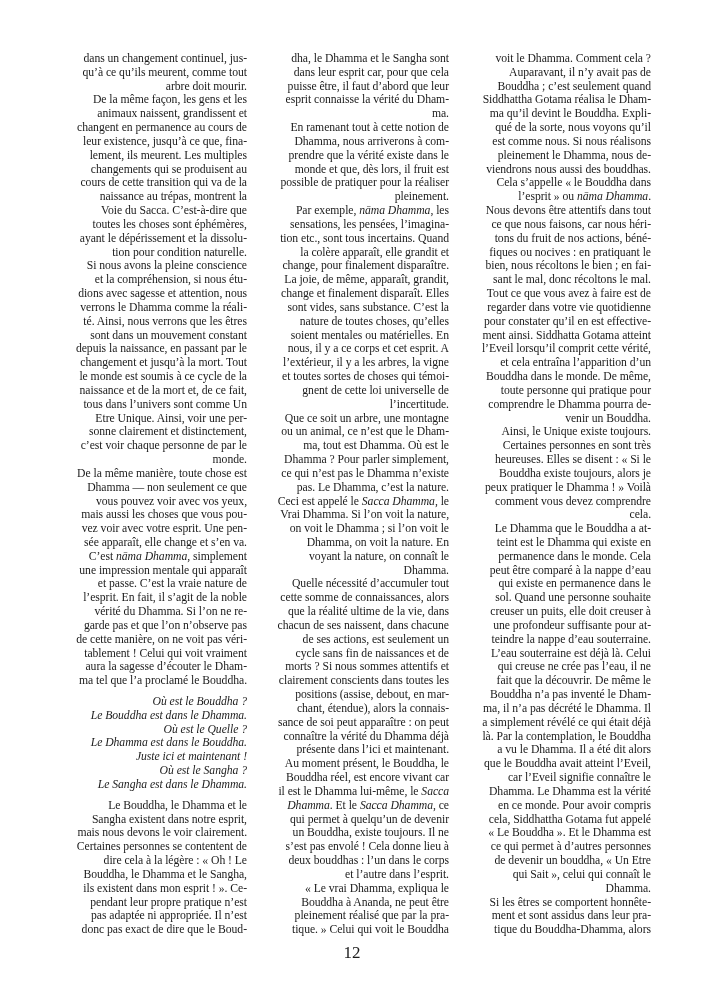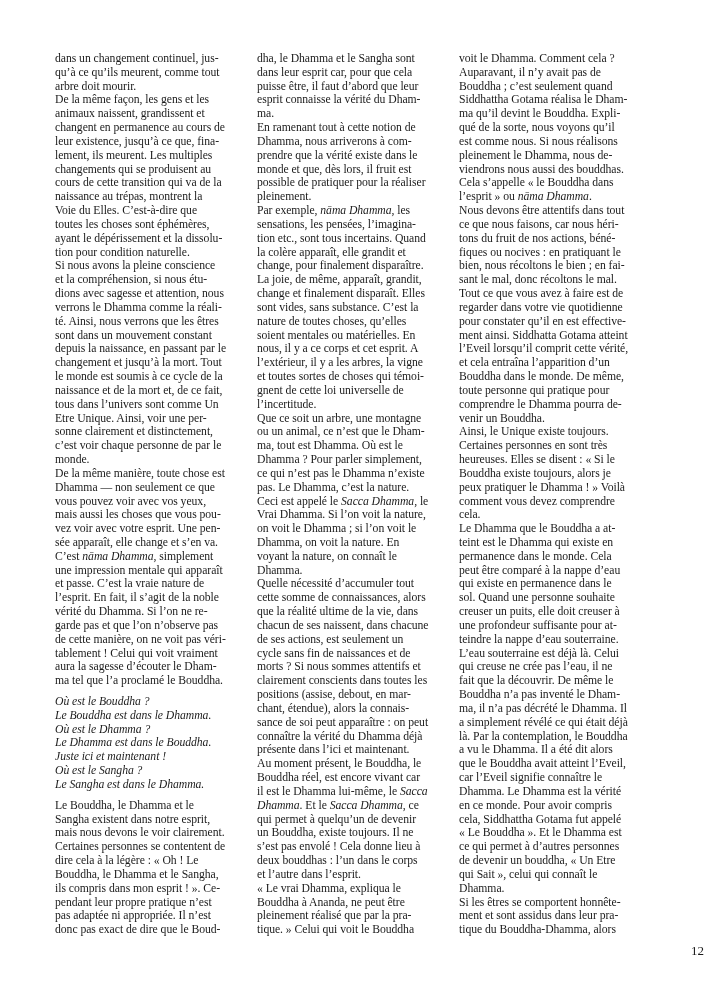--- a/index.html
+++ b/index.html
@@ -26,57 +26,58 @@
     top: 52px;
     width: 596px;
     display: flex;
   }
   .col {
     width: 192px;
     margin-right: 10px;
     font-size: 11.7px;
     line-height: 13.84px;
     letter-spacing: -0.05px;
+    text-align: right;
   }
   .col:last-child { margin-right: 0; }
   .line {
     height: 13.84px;
     white-space: nowrap;
   }
   .line.gap {
     height: 6.92px;
   }
   .line i { }
   .pageno {
     position: absolute;
     left: 0;
     top: 943px;
     width: 704px;
-    text-align: right;
-    font-size: 13px;
+    text-align: center;
+    font-size: 17px;
   }
 </style>
 </head>
 <body>
 
 <div class="page">
   <div class="columns">
       <div class="col">
         <div class="line">dans un changement continuel, jus-</div>
         <div class="line">qu’à ce qu’ils meurent, comme tout</div>
         <div class="line">arbre doit mourir.</div>
         <div class="line">De la même façon, les gens et les</div>
         <div class="line">animaux naissent, grandissent et</div>
         <div class="line">changent en permanence au cours de</div>
         <div class="line">leur existence, jusqu’à ce que, fina-</div>
         <div class="line">lement, ils meurent. Les multiples</div>
         <div class="line">changements qui se produisent au</div>
         <div class="line">cours de cette transition qui va de la</div>
         <div class="line">naissance au trépas, montrent la</div>
-        <div class="line">Voie du Elles. C’est-à-dire que</div>
+        <div class="line">Voie du Sacca. C’est-à-dire que</div>
         <div class="line">toutes les choses sont éphémères,</div>
         <div class="line">ayant le dépérissement et la dissolu-</div>
         <div class="line">tion pour condition naturelle.</div>
         <div class="line">Si nous avons la pleine conscience</div>
         <div class="line">et la compréhension, si nous étu-</div>
         <div class="line">dions avec sagesse et attention, nous</div>
         <div class="line">verrons le Dhamma comme la réali-</div>
         <div class="line">té. Ainsi, nous verrons que les êtres</div>
         <div class="line">sont dans un mouvement constant</div>
         <div class="line">depuis la naissance, en passant par le</div>
@@ -100,33 +101,33 @@
         <div class="line">l’esprit. En fait, il s’agit de la noble</div>
         <div class="line">vérité du Dhamma. Si l’on ne re-</div>
         <div class="line">garde pas et que l’on n’observe pas</div>
         <div class="line">de cette manière, on ne voit pas véri-</div>
         <div class="line">tablement ! Celui qui voit vraiment</div>
         <div class="line">aura la sagesse d’écouter le Dham-</div>
         <div class="line">ma tel que l’a proclamé le Bouddha.</div>
         <div class="line gap"></div>
         <div class="line"><i>Où est le Bouddha ?</i></div>
         <div class="line"><i>Le Bouddha est dans le Dhamma.</i></div>
-        <div class="line"><i>Où est le Dhamma ?</i></div>
+        <div class="line"><i>Où est le Quelle ?</i></div>
         <div class="line"><i>Le Dhamma est dans le Bouddha.</i></div>
         <div class="line"><i>Juste ici et maintenant !</i></div>
         <div class="line"><i>Où est le Sangha ?</i></div>
         <div class="line"><i>Le Sangha est dans le Dhamma.</i></div>
         <div class="line gap"></div>
         <div class="line">Le Bouddha, le Dhamma et le</div>
         <div class="line">Sangha existent dans notre esprit,</div>
         <div class="line">mais nous devons le voir clairement.</div>
         <div class="line">Certaines personnes se contentent de</div>
         <div class="line">dire cela à la légère : « Oh ! Le</div>
         <div class="line">Bouddha, le Dhamma et le Sangha,</div>
-        <div class="line">ils compris dans mon esprit ! ». Ce-</div>
+        <div class="line">ils existent dans mon esprit ! ». Ce-</div>
         <div class="line">pendant leur propre pratique n’est</div>
         <div class="line">pas adaptée ni appropriée. Il n’est</div>
         <div class="line">donc pas exact de dire que le Boud-</div>
       </div>
       <div class="col">
         <div class="line">dha, le Dhamma et le Sangha sont</div>
         <div class="line">dans leur esprit car, pour que cela</div>
         <div class="line">puisse être, il faut d’abord que leur</div>
         <div class="line">esprit connaisse la vérité du Dham-</div>
         <div class="line">ma.</div>

